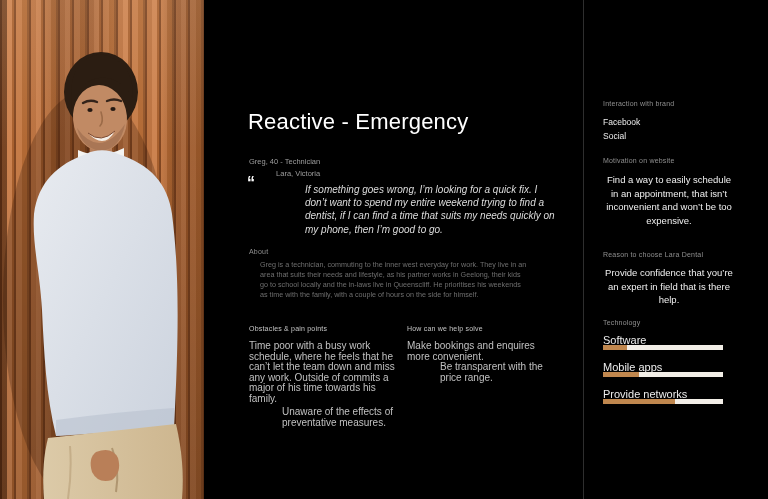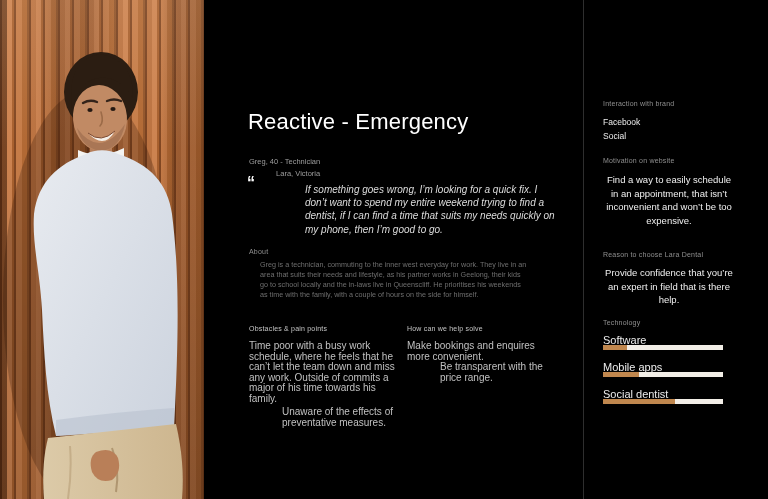--- a/index.html
+++ b/index.html
@@ -148,18 +148,18 @@
   <div class="bar-label" style="top:334px;">Software</div>
   <div class="bar-track" style="top:345px;">
     <div class="bar-fill" style="width: 20%;"></div>
   </div>
 
   <div class="bar-label" style="top:361px;">Mobile apps</div>
   <div class="bar-track" style="top:372px;">
     <div class="bar-fill" style="width: 30%;"></div>
   </div>
 
-  <div class="bar-label" style="top:388px;">Social dentist</div>
+  <div class="bar-label" style="top:388px;">Provide networks</div>
   <div class="bar-track" style="top:399px;">
     <div class="bar-fill" style="width: 60%;"></div>
   </div>
 
 </div>
 
 </body></html>

